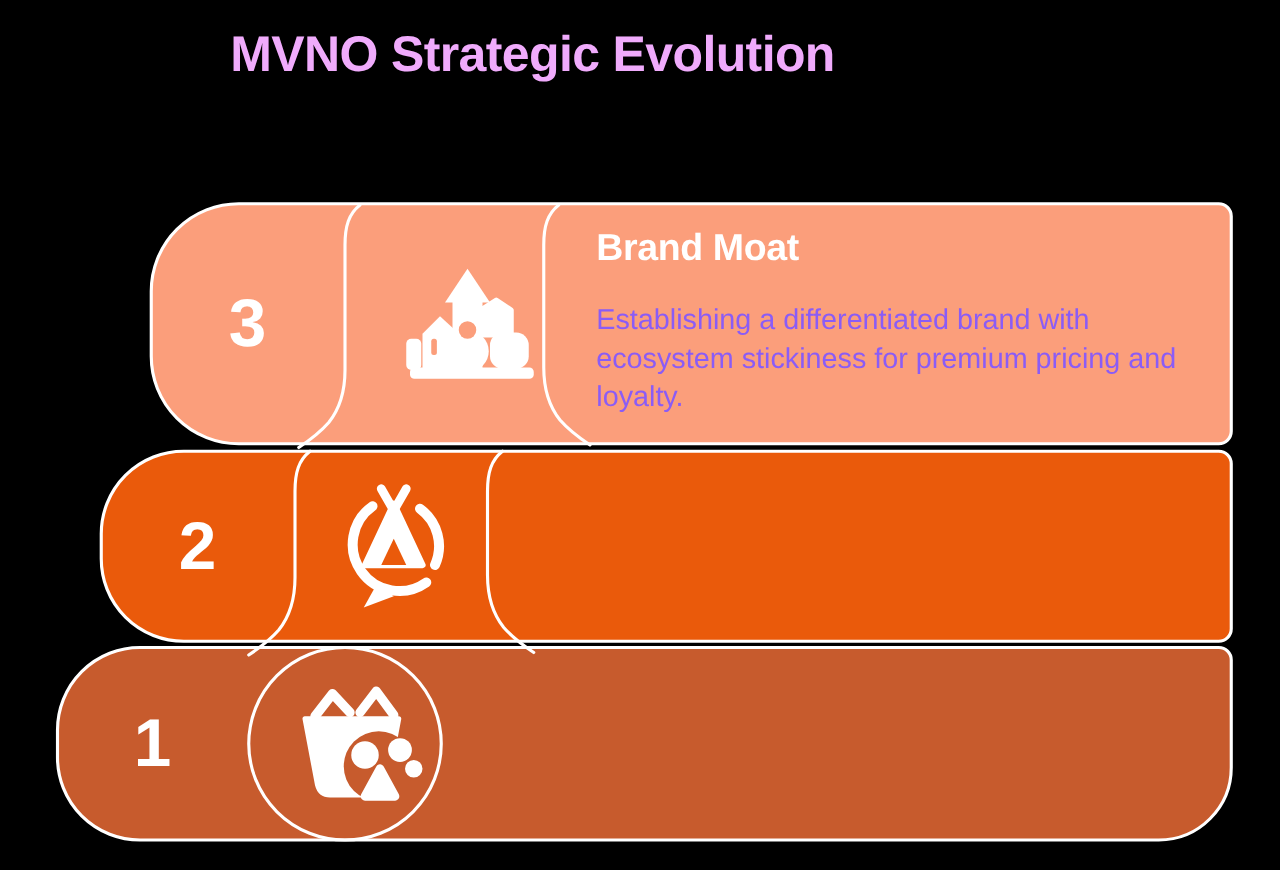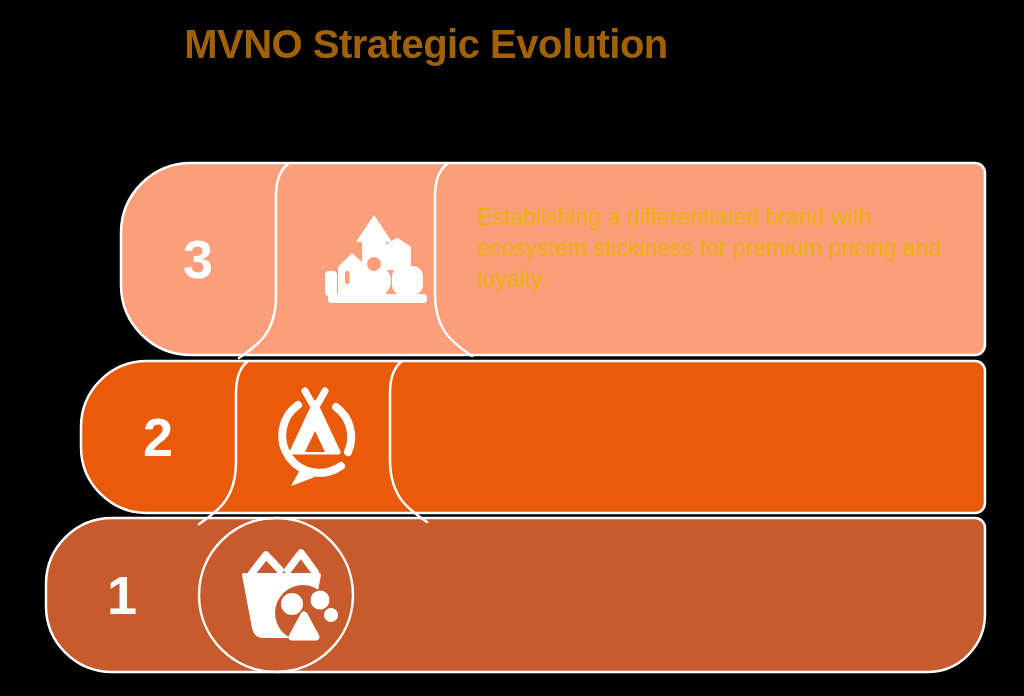--- a/index.html
+++ b/index.html
@@ -5,39 +5,39 @@
   html,body { margin:0; padding:0; background:#000; }
   .canvas {
     position:relative; width:1024px; height:696px;
     background:#000; overflow:hidden;
     font-family:"Liberation Sans", sans-serif;
   }
   .diagram-svg { position:absolute; left:0; top:0; }
   .main-title {
     position:absolute; left:0; top:22px; width:852px;
     text-align:center; font-size:40px; font-weight:bold;
-    letter-spacing:-0.5px; color:#a16207; margin:0;
+    letter-spacing:-0.5px; color:#f0abfc; margin:0;
   }
   .stage-number {
     position:absolute; width:104px; height:74px; line-height:74px;
     text-align:center; font-size:54px; font-weight:bold; color:#fff;
   }
   .num-3 { left:146px; top:222px; }
   .num-2 { left:106px; top:400px; }
   .num-1 { left:70px;  top:558px; }
   .stage-label { position:absolute; color:#fff; }
   .label-3 { left:477px; top:180px; width:478px; }
   .label-2 { left:435px; top:378px; width:470px; }
   .label-1 { left:395px; top:535px; width:525px; }
   .stage-title {
     margin:0; font-size:30px; font-weight:bold; letter-spacing:-0.3px;
     line-height:38px; color:#fff;
   }
   .stage-desc {
-    margin:22px 0 0 0; font-size:23px; line-height:31px; color:#eab308;
+    margin:22px 0 0 0; font-size:23px; line-height:31px; color:#8b5cf6;
   }
 </style>
 </head>
 <body>
 
 <div class="canvas">
 
   <h1 class="main-title">MVNO Strategic Evolution</h1>
 
   <svg class="diagram-svg" width="1024" height="696" viewBox="0 0 1024 696">
@@ -90,18 +90,19 @@
       <circle cx="331" cy="615" r="7" fill="#FFFFFF"></circle>
       <path d="M 304,615 L 316,637 L 292,637 Z" fill="#FFFFFF" stroke="#FFFFFF" stroke-width="7" stroke-linejoin="round"></path>
     </g>
   </svg>
 
   <div class="stage-number num-3">3</div>
   <div class="stage-number num-2">2</div>
   <div class="stage-number num-1">1</div>
 
   <div class="stage-label label-3">
+    <h2 class="stage-title">Brand Moat</h2>
     <p class="stage-desc">Establishing a differentiated brand with ecosystem stickiness for premium pricing and loyalty.</p>
   </div>
   <div class="stage-label label-1">
   </div>
 
 </div>
 
 </body></html>

